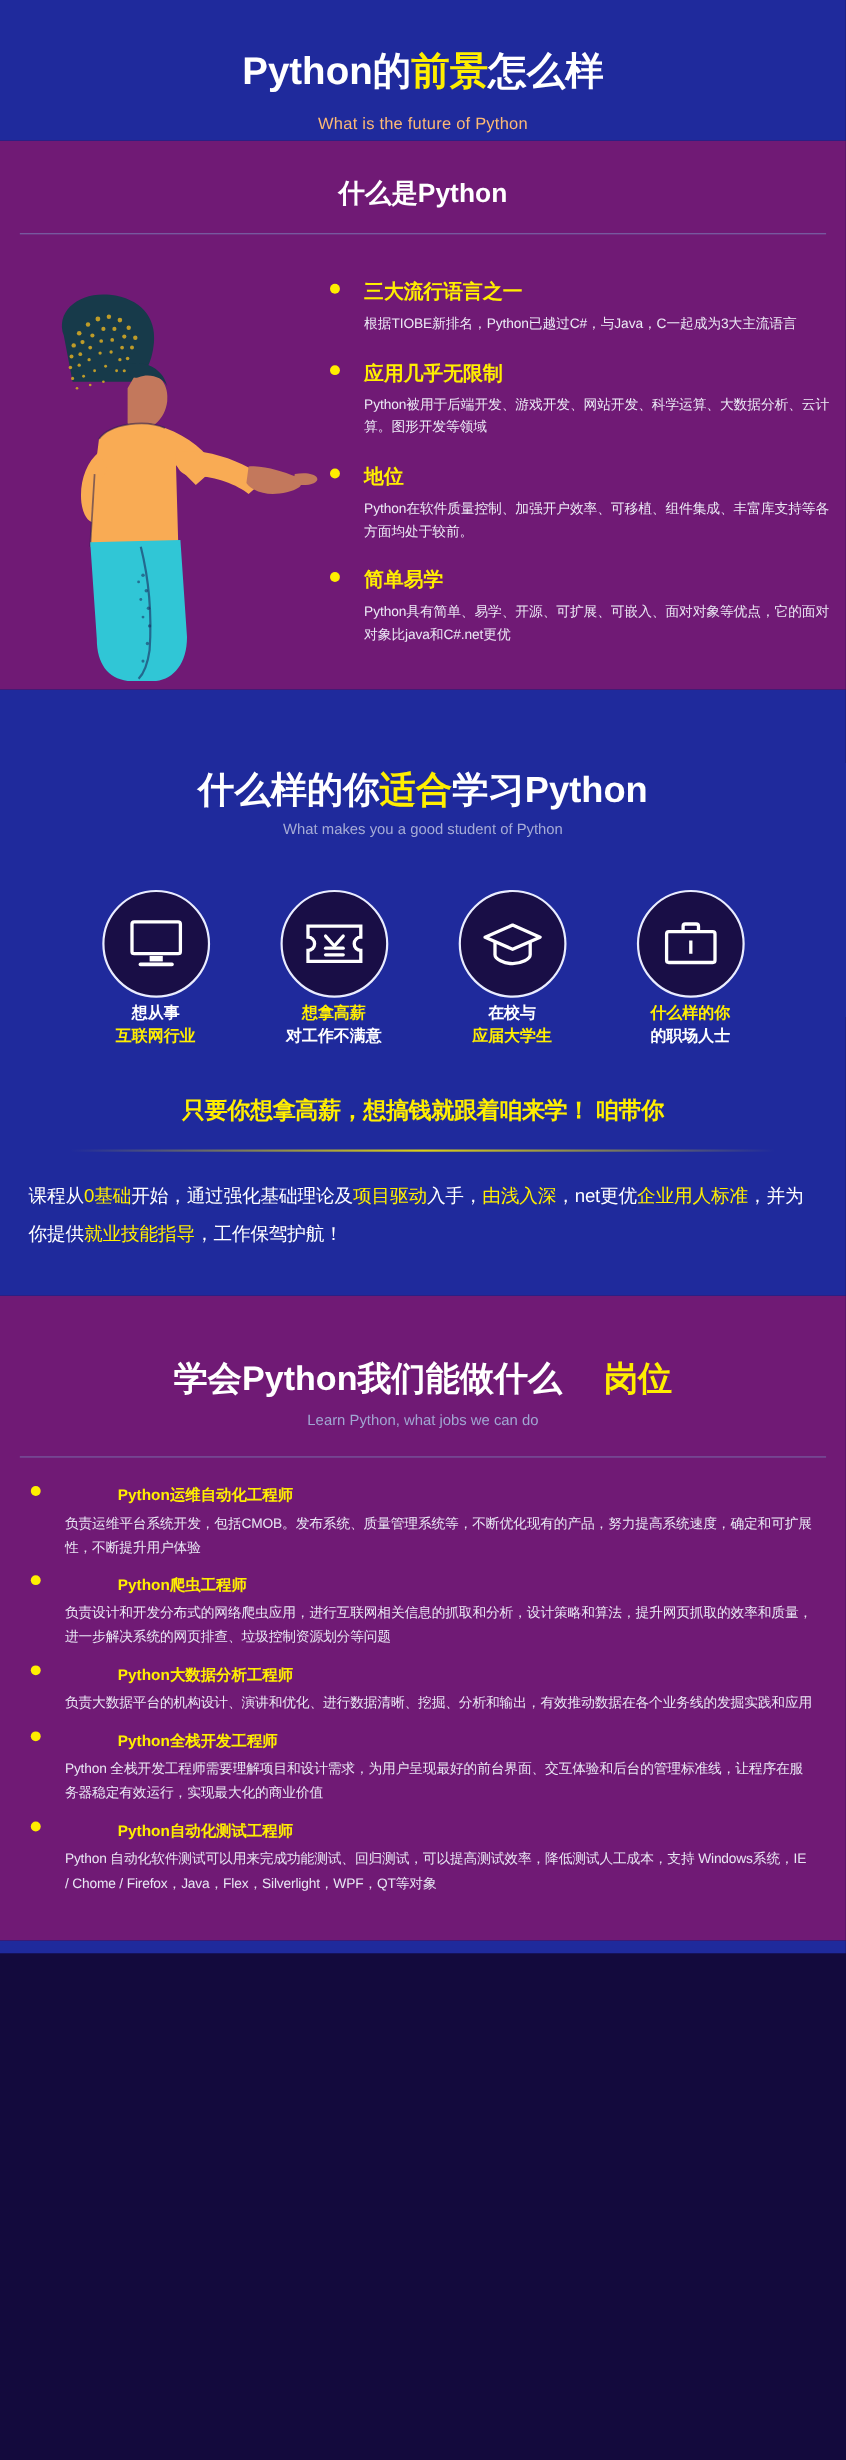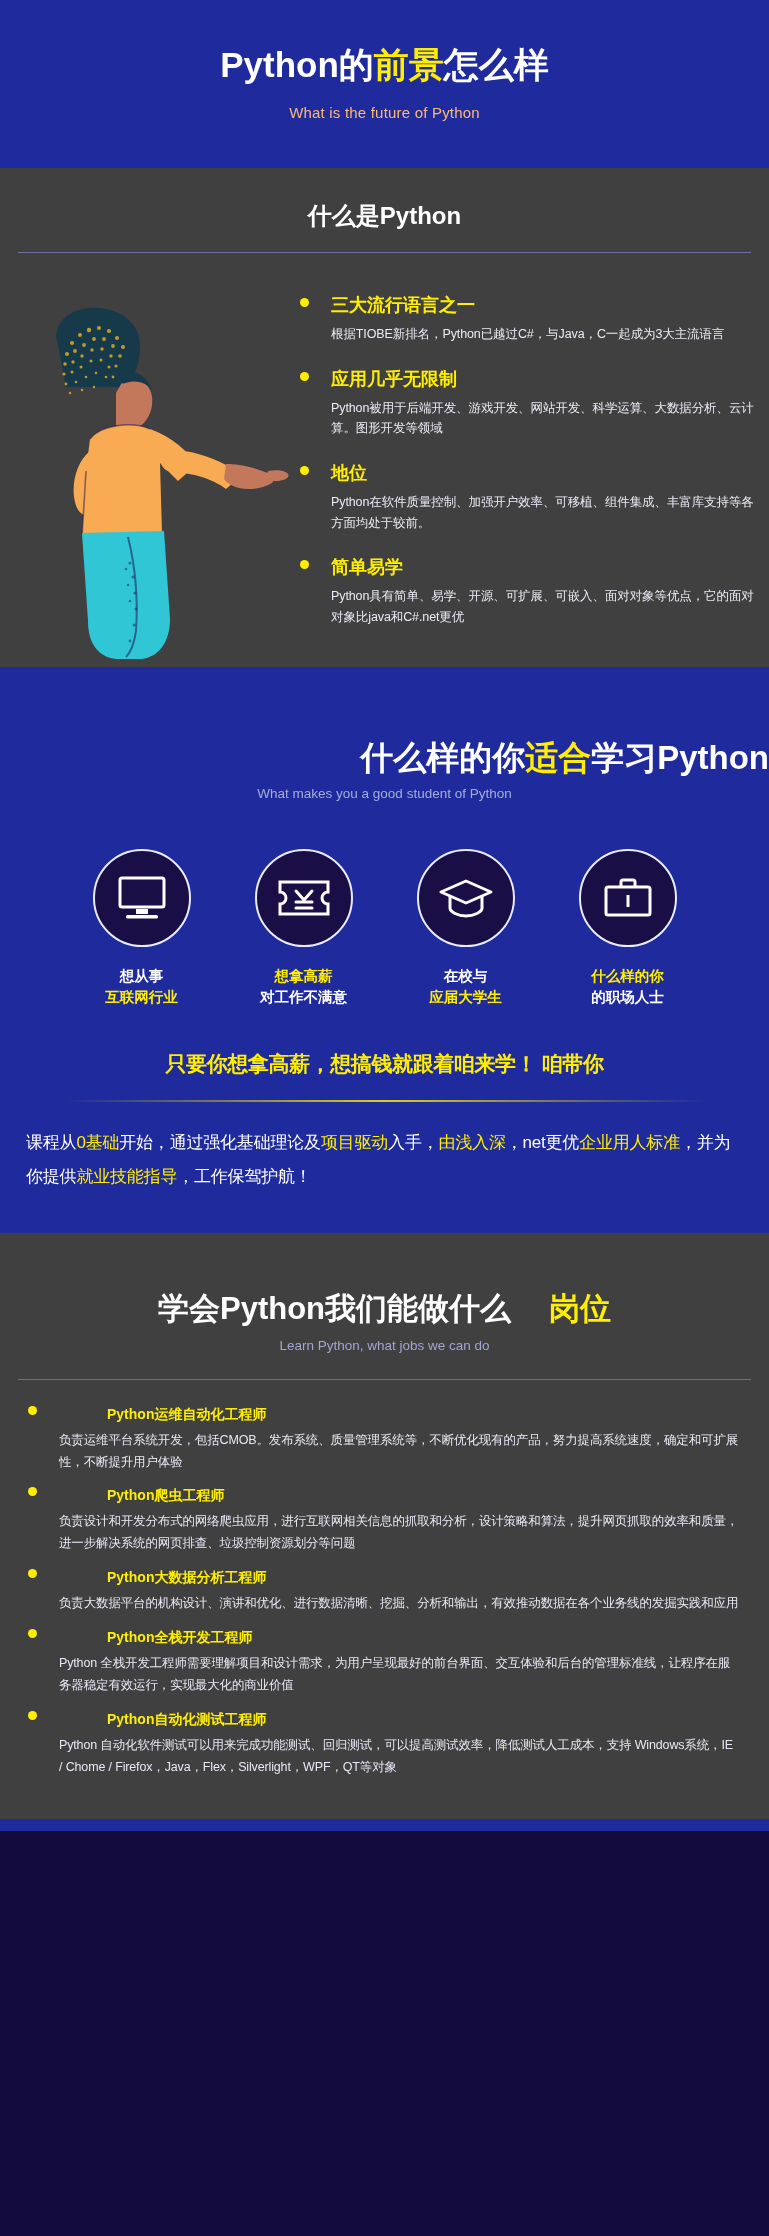--- a/index.html
+++ b/index.html
@@ -5,24 +5,24 @@
   * { box-sizing: border-box; margin: 0; padding: 0; }
   html, body {
     width: 769px;
     background: #130a3d;
     font-family: "Liberation Sans", "DejaVu Sans", sans-serif;
   }
   .page { width: 769px; position: relative; overflow: hidden; }
 
   
   .band-blue { background: #1f2a9c; }
-  .band-dark { background: #404040; }
-
-  
-  .hero { height: 168px; position: relative; }
+  .band-dark { background: #701a75; }
+
+  
+  .hero { height: 128px; position: relative; }
   .hero-title {
     position: absolute; left: 0; right: 0; top: 47px;
     text-align: center;
     font-size: 35px; font-weight: bold; color: #ffffff;
     letter-spacing: 0px; line-height: 1;
   }
   .hero-title .hl { color: #ffee00; }
   .hero-sub {
     position: absolute; left: 0; right: 0; top: 104px;
     text-align: center;
@@ -60,40 +60,40 @@
     margin-top: 7px; margin-left: 31px; max-width: 425px;
     letter-spacing: -0.1px;
   }
 
   
   .girl { position: absolute; left: 20px; top: 48px; width: 270px; height: 360px; }
 
   
   .sec2 { position: relative; padding-bottom: 40px; }
   .sec2-title {
-    text-align: right; color: #fff; font-weight: bold;
+    text-align: center; color: #fff; font-weight: bold;
     font-size: 33px; padding-top: 74px; line-height: 1;
   }
   .sec2-title .hl { color: #ffee00; }
   .sec2-sub {
     text-align: center; color: #a6acd6; font-size: 13.5px;
     margin-top: 12px; font-weight: 300;
   }
   .icon-row {
     display: flex; justify-content: center; gap: 42px;
     margin-top: 48px;
   }
   .icon-cell { width: 120px; text-align: center; }
   .circle {
     width: 98px; height: 98px; border-radius: 50%;
     border: 2px solid #e9ecff; background: #190e46;
     margin: 0 auto; display: flex; align-items: center; justify-content: center;
   }
   .icon-label {
-    margin-top: 19px; line-height: 1.45; font-size: 14.5px; font-weight: bold;
+    margin-top: 4px; line-height: 1.45; font-size: 14.5px; font-weight: bold;
   }
   .icon-label .w { color: #ffffff; display: block; }
   .icon-label .y { color: #ffee00; display: block; }
 
   .slogan {
     text-align: center; color: #ffee00; font-weight: bold;
     font-size: 21px; margin-top: 42px; letter-spacing: -0.4px;
   }
   .slogan-rule {
     height: 2px; margin: 22px 64px 0 64px;

